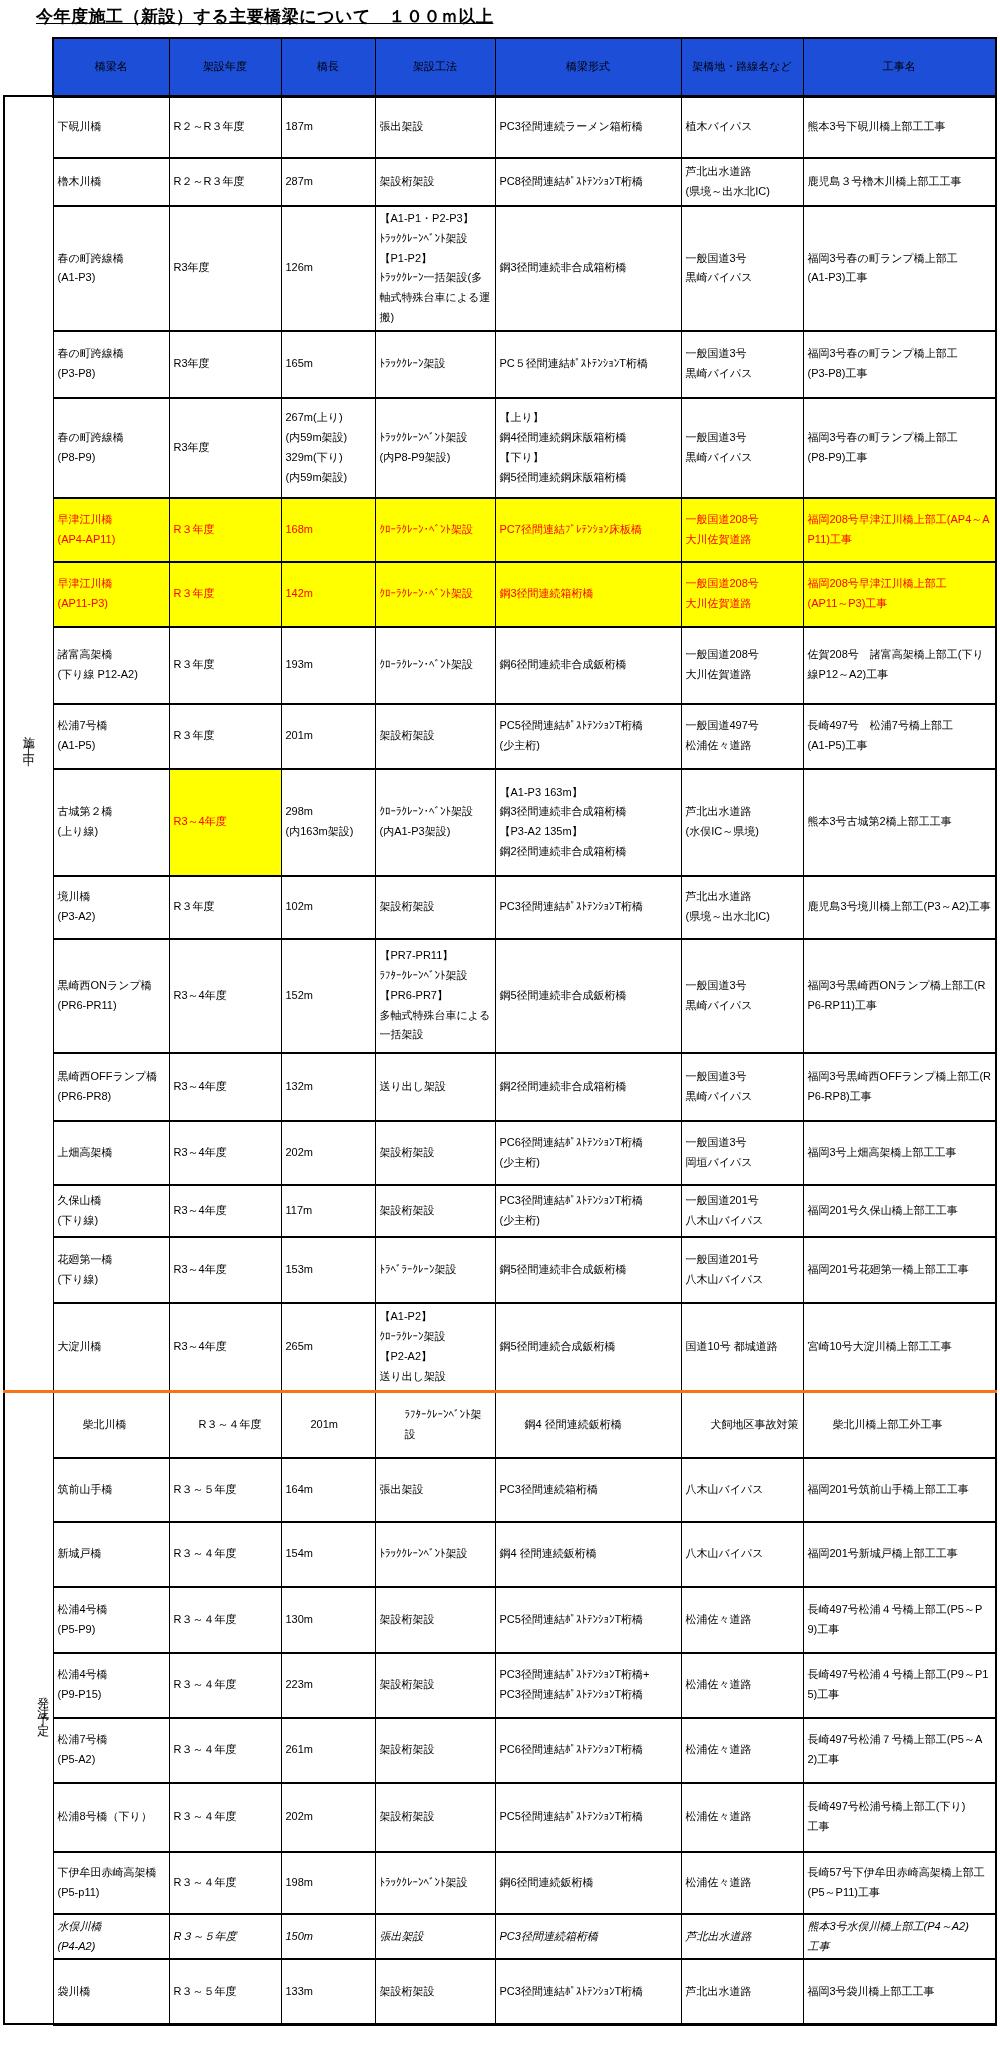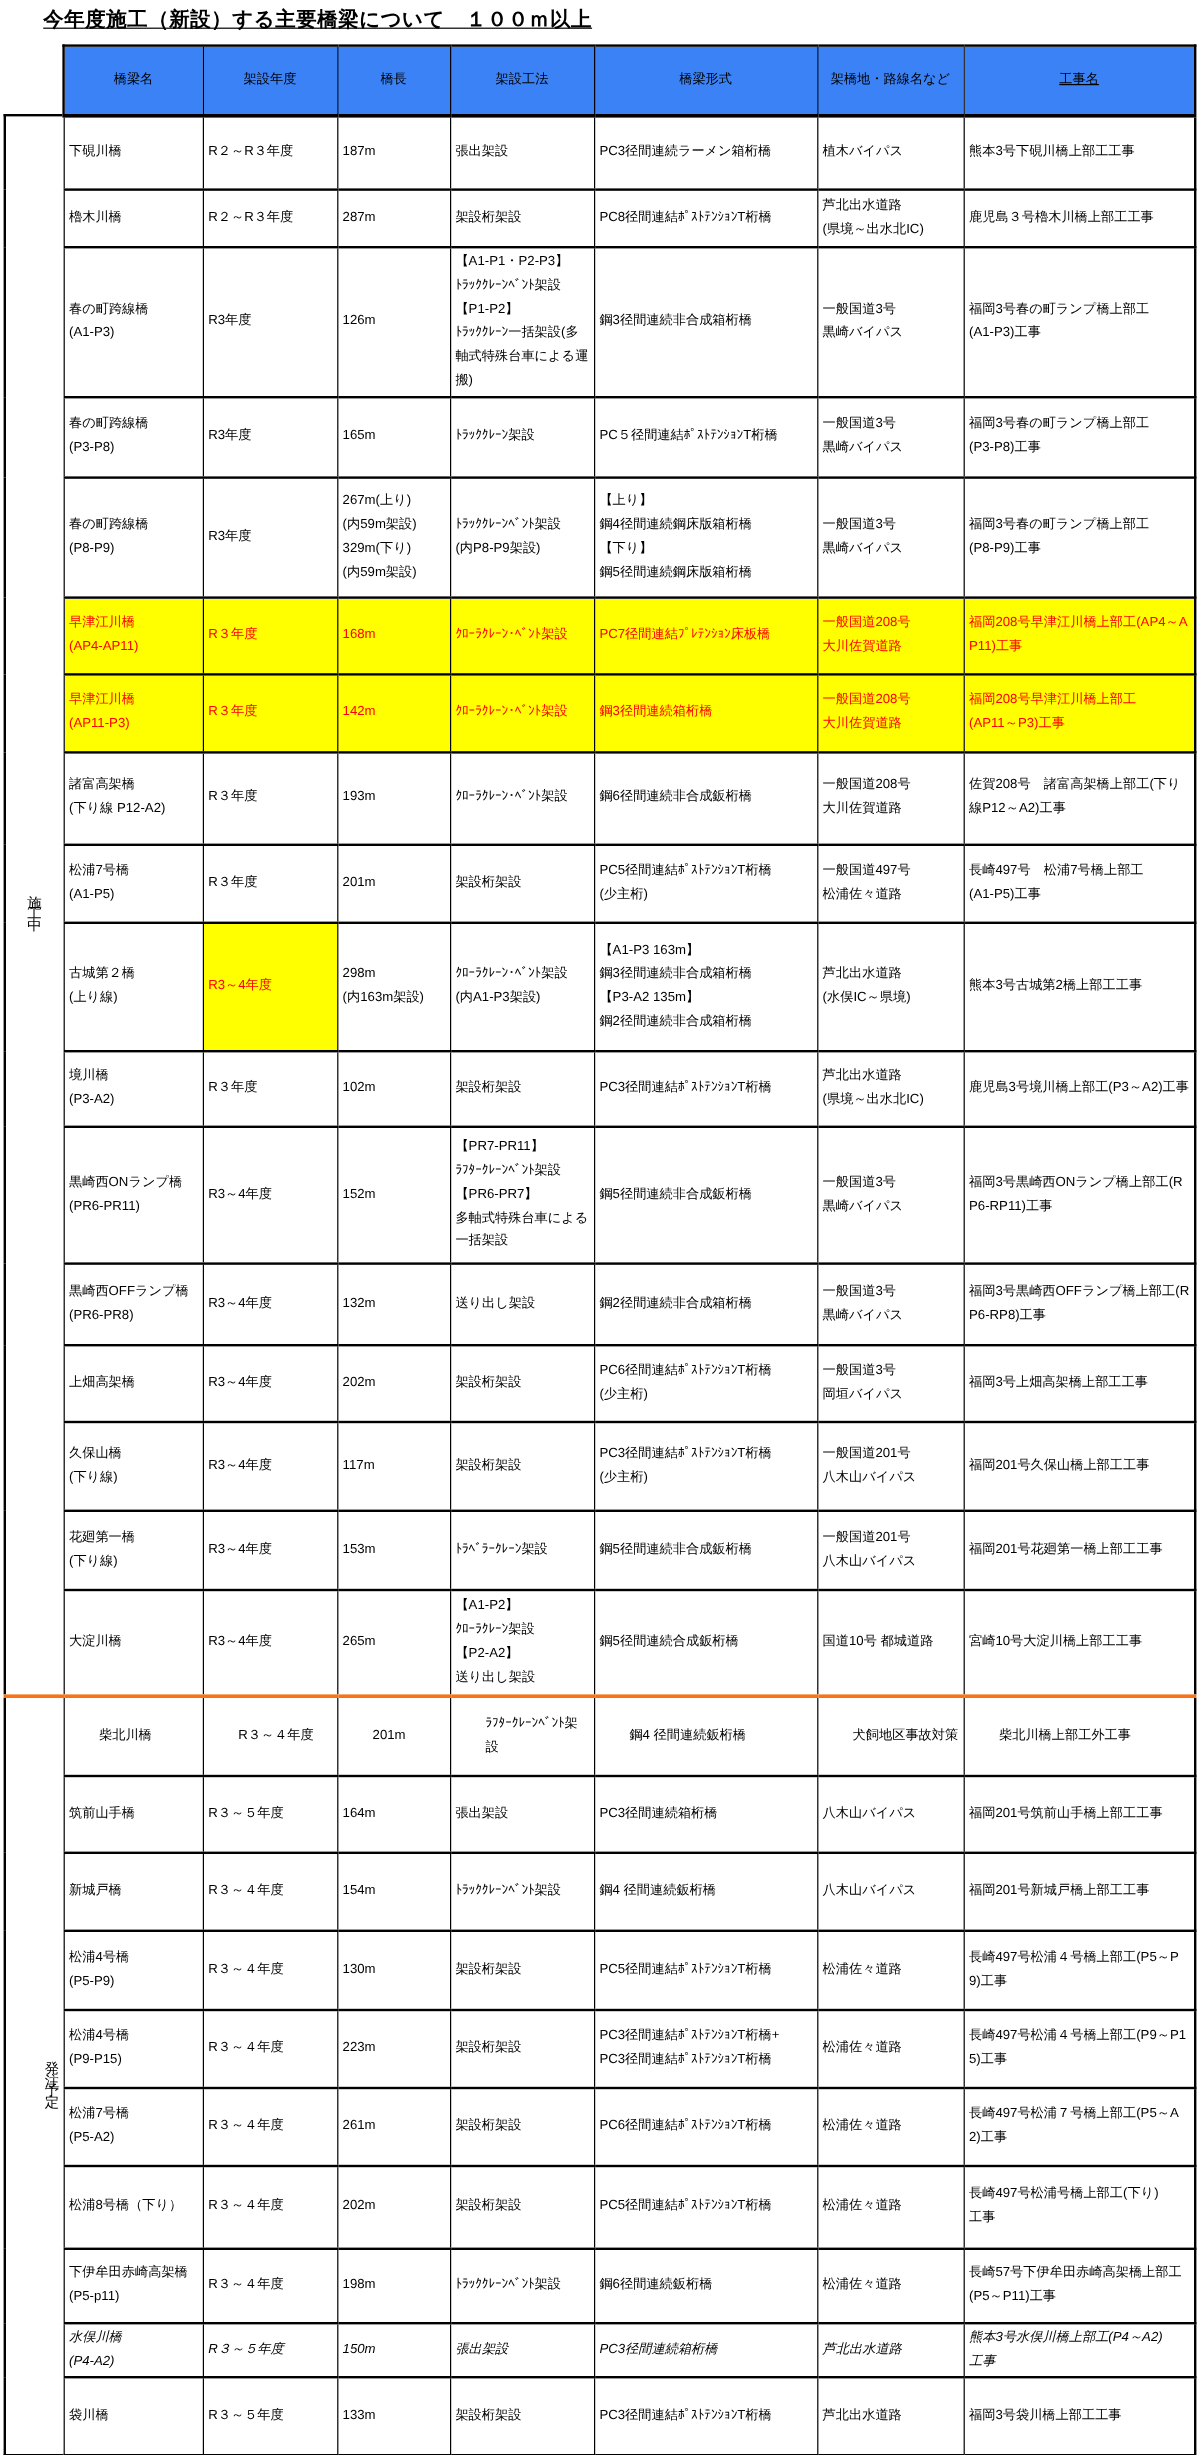--- a/index.html
+++ b/index.html
@@ -24,25 +24,25 @@
     vertical-align: middle;
     overflow: hidden;
   }
   thead th {
     border: 1px solid #000;
     border-top-width: 2px;
     border-bottom: 3px solid #000;
     text-align: center;
     font-weight: normal;
     height: 58px;
-    background: #3b82f6;
+    background: #1d4ed8;
   }
   thead th.corner { border: none; background: transparent; }
   thead th.first-col { border-left-width: 2px; }
-  thead th:last-child { border-right-width: 2px; text-decoration: underline; }
+  thead th:last-child { border-right-width: 2px; }
   tbody td {
     border: 1px solid #000;
     border-top-width: 2px;
     border-bottom-width: 2px;
     white-space: pre-line;
     word-break: break-all;
     text-align: left;
   }
   tbody td:last-child { border-right-width: 2px; }
   tbody tr.section-start td { border-top: 3px solid #f97316; padding-left: 29px; }
@@ -263,21 +263,21 @@
           <td>上畑高架橋</td>
           <td>R3～4年度</td>
           <td>202m</td>
           <td>架設桁架設</td>
           <td>PC6径間連結ﾎﾟｽﾄﾃﾝｼｮﾝT桁橋
 (少主桁)</td>
           <td>一般国道3号
 岡垣バイパス</td>
           <td>福岡3号上畑高架橋上部工工事</td>
         </tr>
-        <tr style="height: 74px;">
+        <tr style="height: 52px;">
           <td>久保山橋
 (下り線)</td>
           <td>R3～4年度</td>
           <td>117m</td>
           <td>架設桁架設</td>
           <td>PC3径間連結ﾎﾟｽﾄﾃﾝｼｮﾝT桁橋
 (少主桁)</td>
           <td>一般国道201号
 八木山バイパス</td>
           <td>福岡201号久保山橋上部工工事</td>

